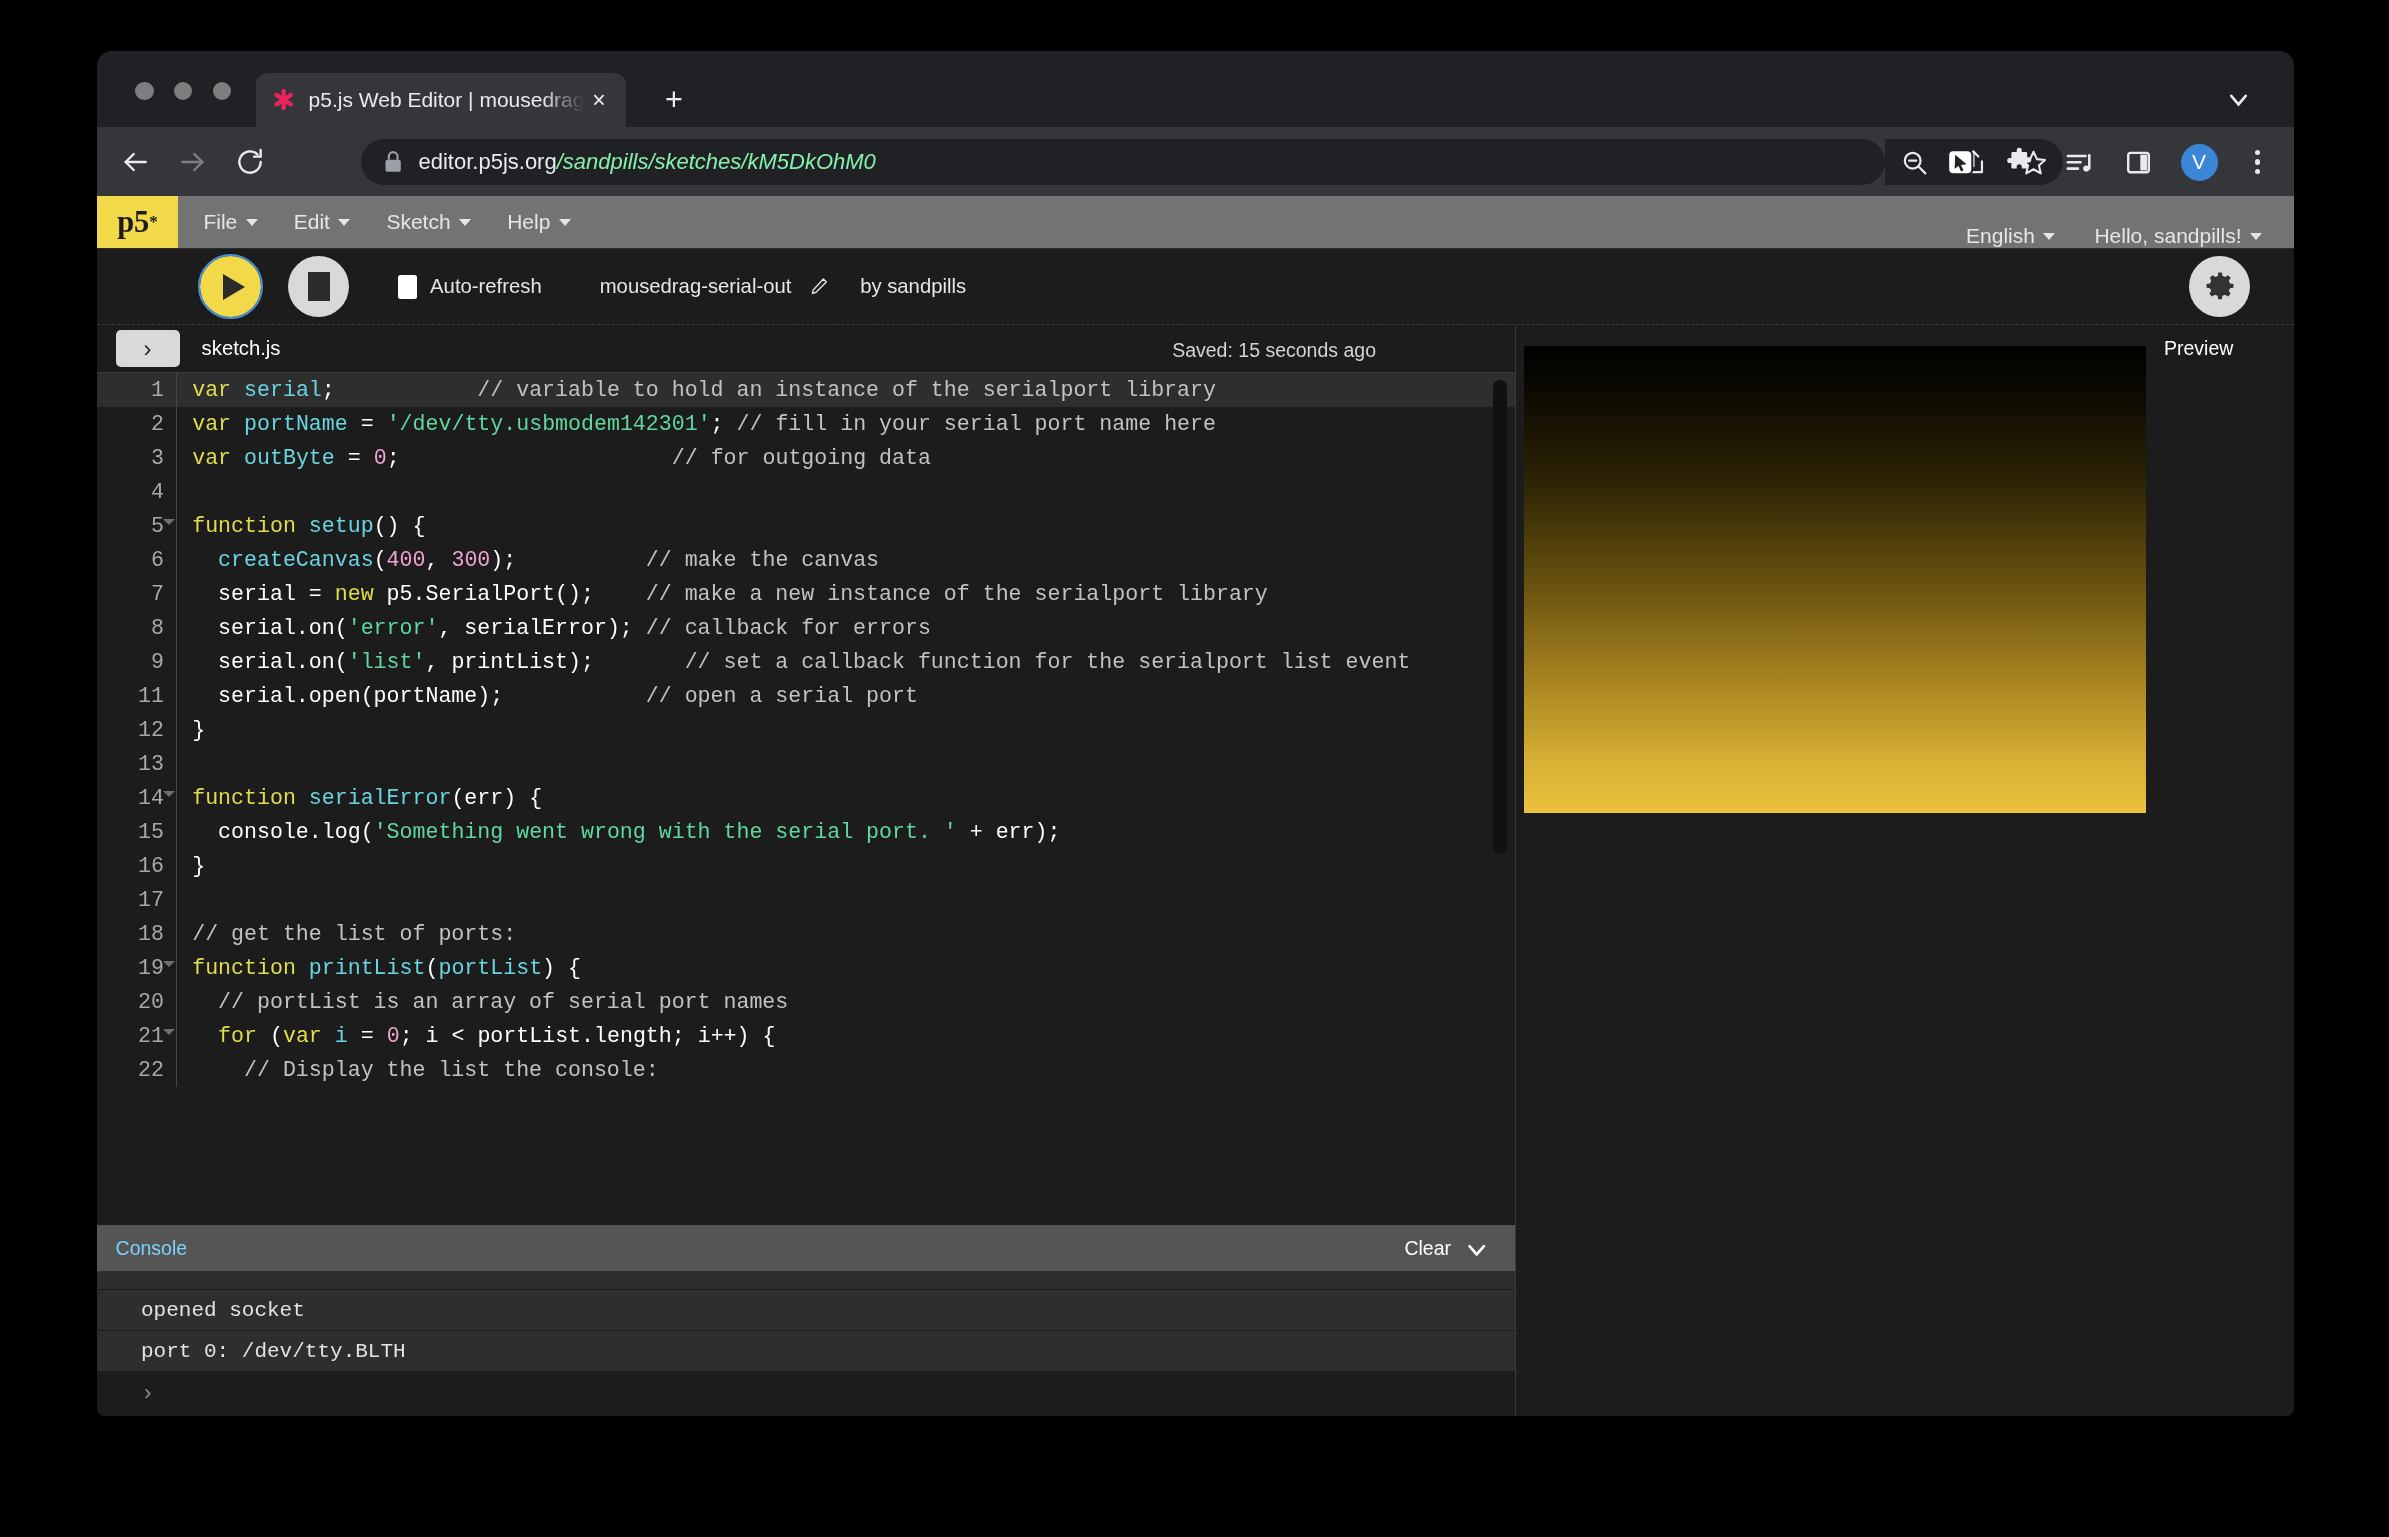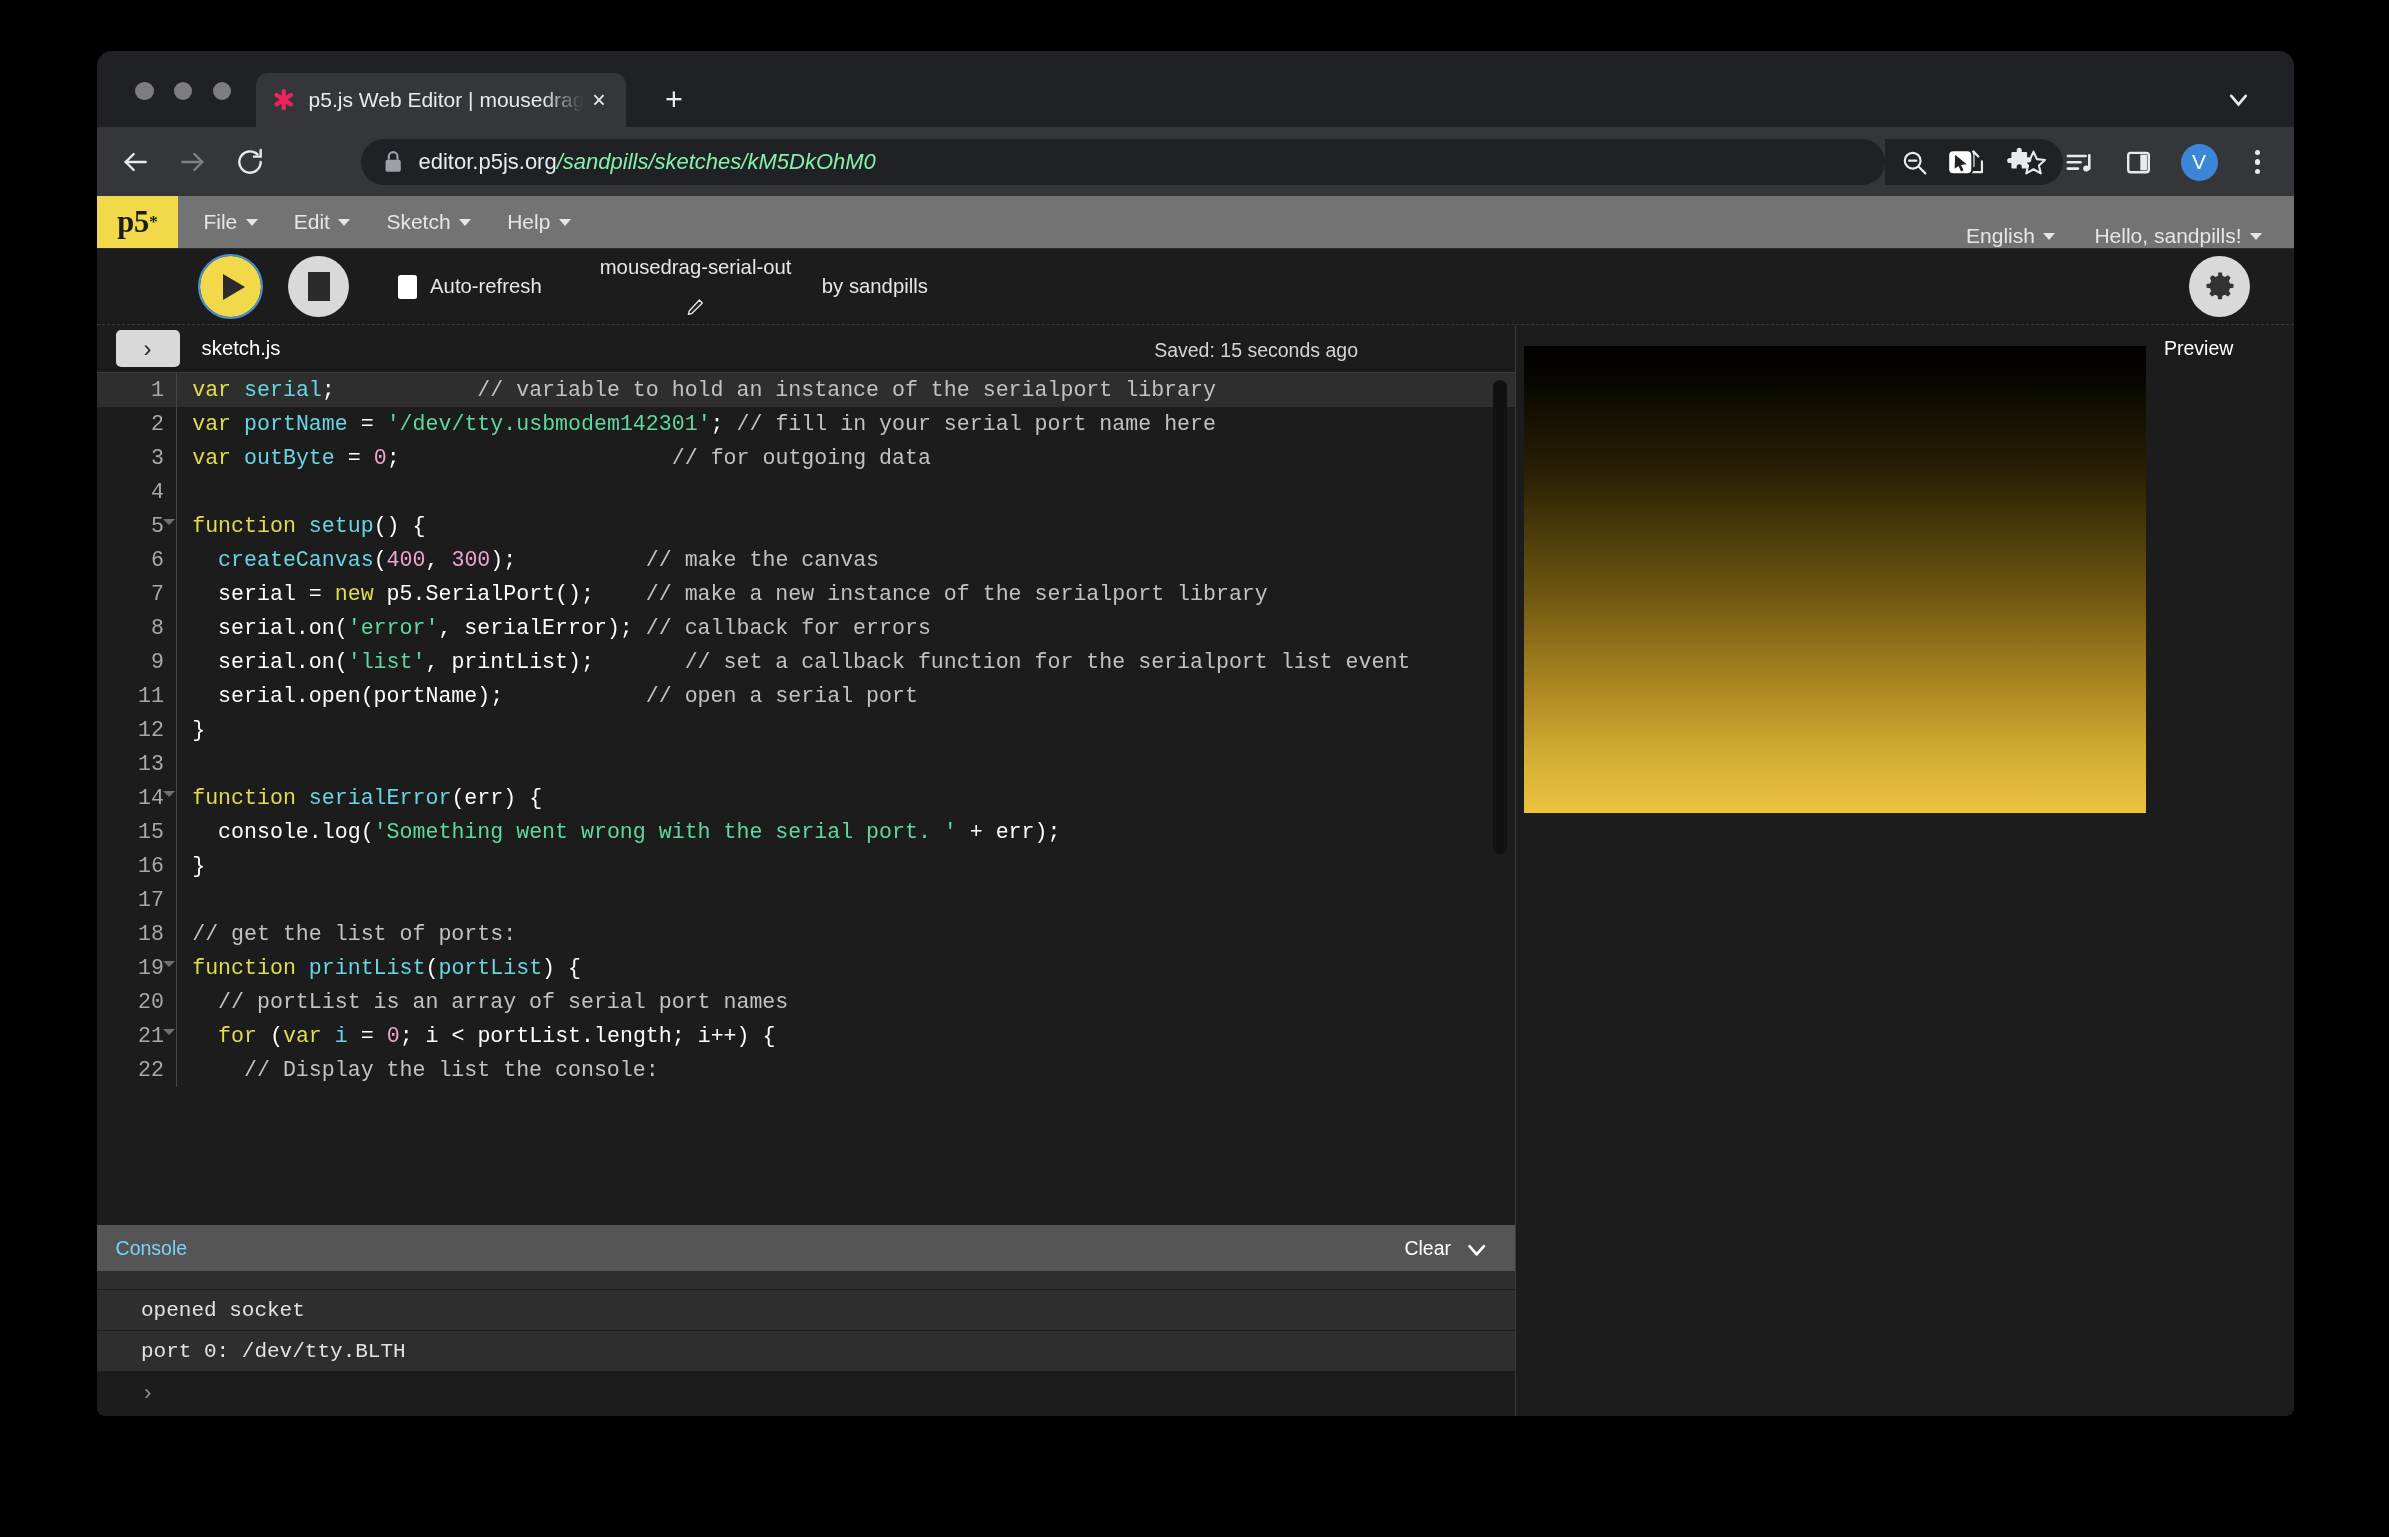--- a/index.html
+++ b/index.html
@@ -224,21 +224,21 @@
     color: #e6e6e6; font-size: 20.3px;
   }
   .checkbox {
     width: 18.6px; height: 24px;
     background: #ffffff;
     border-radius: 2.5px;
   }
   .sketchname {
     display: flex; align-items: center; gap: 18px;
     margin-left: 58px;
-    color: #e6e6e6; font-size: 20.3px; flex-direction: column;
+    color: #e6e6e6; font-size: 20.3px;
   }
   .byline { margin-left: 30.5px; color: #e6e6e6; font-size: 20.3px; }
   .gear-btn {
     position: absolute; right: 44px; top: 6.8px;
     width: 61px; height: 61px; border-radius: 50%;
     background: #d9d9d9;
     display: flex; align-items: center; justify-content: center;
   }
 
   
@@ -262,21 +262,21 @@
   .side-toggle {
     width: 64px; height: 37px;
     background: #d9d9d9;
     border-radius: 5.1px;
     margin-left: 18.6px;
     display: flex; align-items: center; justify-content: center;
     color: #2b2b2b; font-size: 24px;
   }
   .filename { color: #ffffff; font-size: 20.3px; margin-left: 22px; }
   .saved {
-    position: absolute; right: 157px; top: 13.5px;
+    position: absolute; right: 139px; top: 13.5px;
     color: #d4d4d4; font-size: 19.5px;
   }
   .preview-label-tab {
     position: absolute; right: 0px; top: 0px;
     width: 147px; height: 47px;
     display: flex; align-items: center;
     padding-left: 17px; box-sizing: border-box;
     color: #ffffff; font-size: 19.5px;
   }
 

